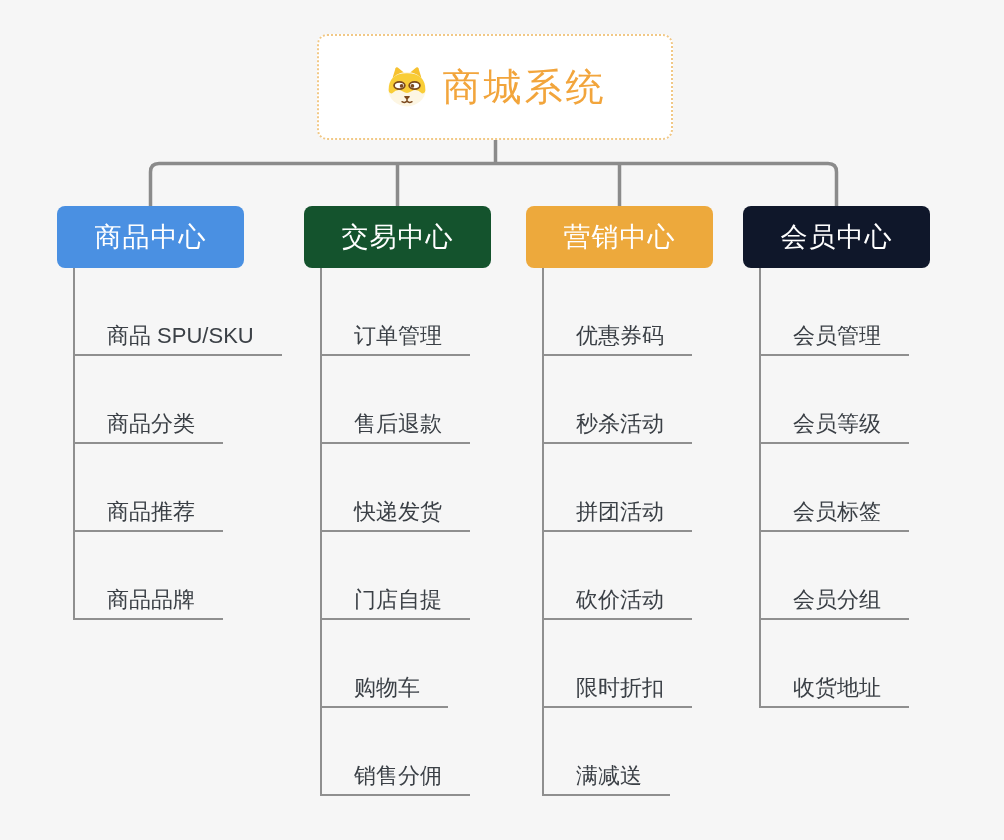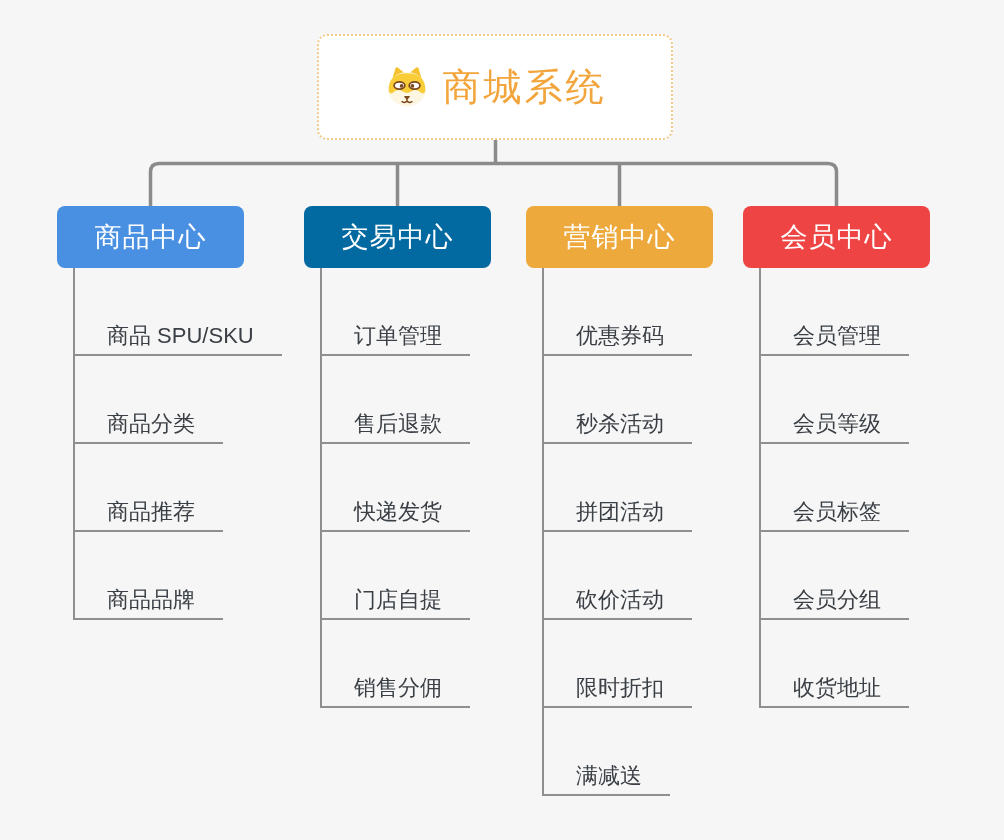--- a/index.html
+++ b/index.html
@@ -83,46 +83,47 @@
     <div class="items">
       <div class="trunk"></div>
       <div class="item">商品 SPU/SKU</div>
       <div class="item">商品分类</div>
       <div class="item">商品推荐</div>
       <div class="item">商品品牌</div>
     </div>
   </div>
 
   <div class="branch branch-1">
-    <div class="branch-header" style="background-color: #0369a1;">交易中心</div>
+    <div class="branch-header" style="background-color: #14532d;">交易中心</div>
     <div class="items">
       <div class="trunk"></div>
       <div class="item">订单管理</div>
       <div class="item">售后退款</div>
       <div class="item">快递发货</div>
       <div class="item">门店自提</div>
+      <div class="item">购物车</div>
       <div class="item">销售分佣</div>
     </div>
   </div>
 
   <div class="branch branch-2">
     <div class="branch-header" style="background-color: rgb(237, 169, 60);">营销中心</div>
     <div class="items">
       <div class="trunk"></div>
       <div class="item">优惠券码</div>
       <div class="item">秒杀活动</div>
       <div class="item">拼团活动</div>
       <div class="item">砍价活动</div>
       <div class="item">限时折扣</div>
       <div class="item">满减送</div>
     </div>
   </div>
 
   <div class="branch branch-3">
-    <div class="branch-header" style="background-color: #ef4444;">会员中心</div>
+    <div class="branch-header" style="background-color: #0f172a;">会员中心</div>
     <div class="items">
       <div class="trunk"></div>
       <div class="item">会员管理</div>
       <div class="item">会员等级</div>
       <div class="item">会员标签</div>
       <div class="item">会员分组</div>
       <div class="item">收货地址</div>
     </div>
   </div>
 

